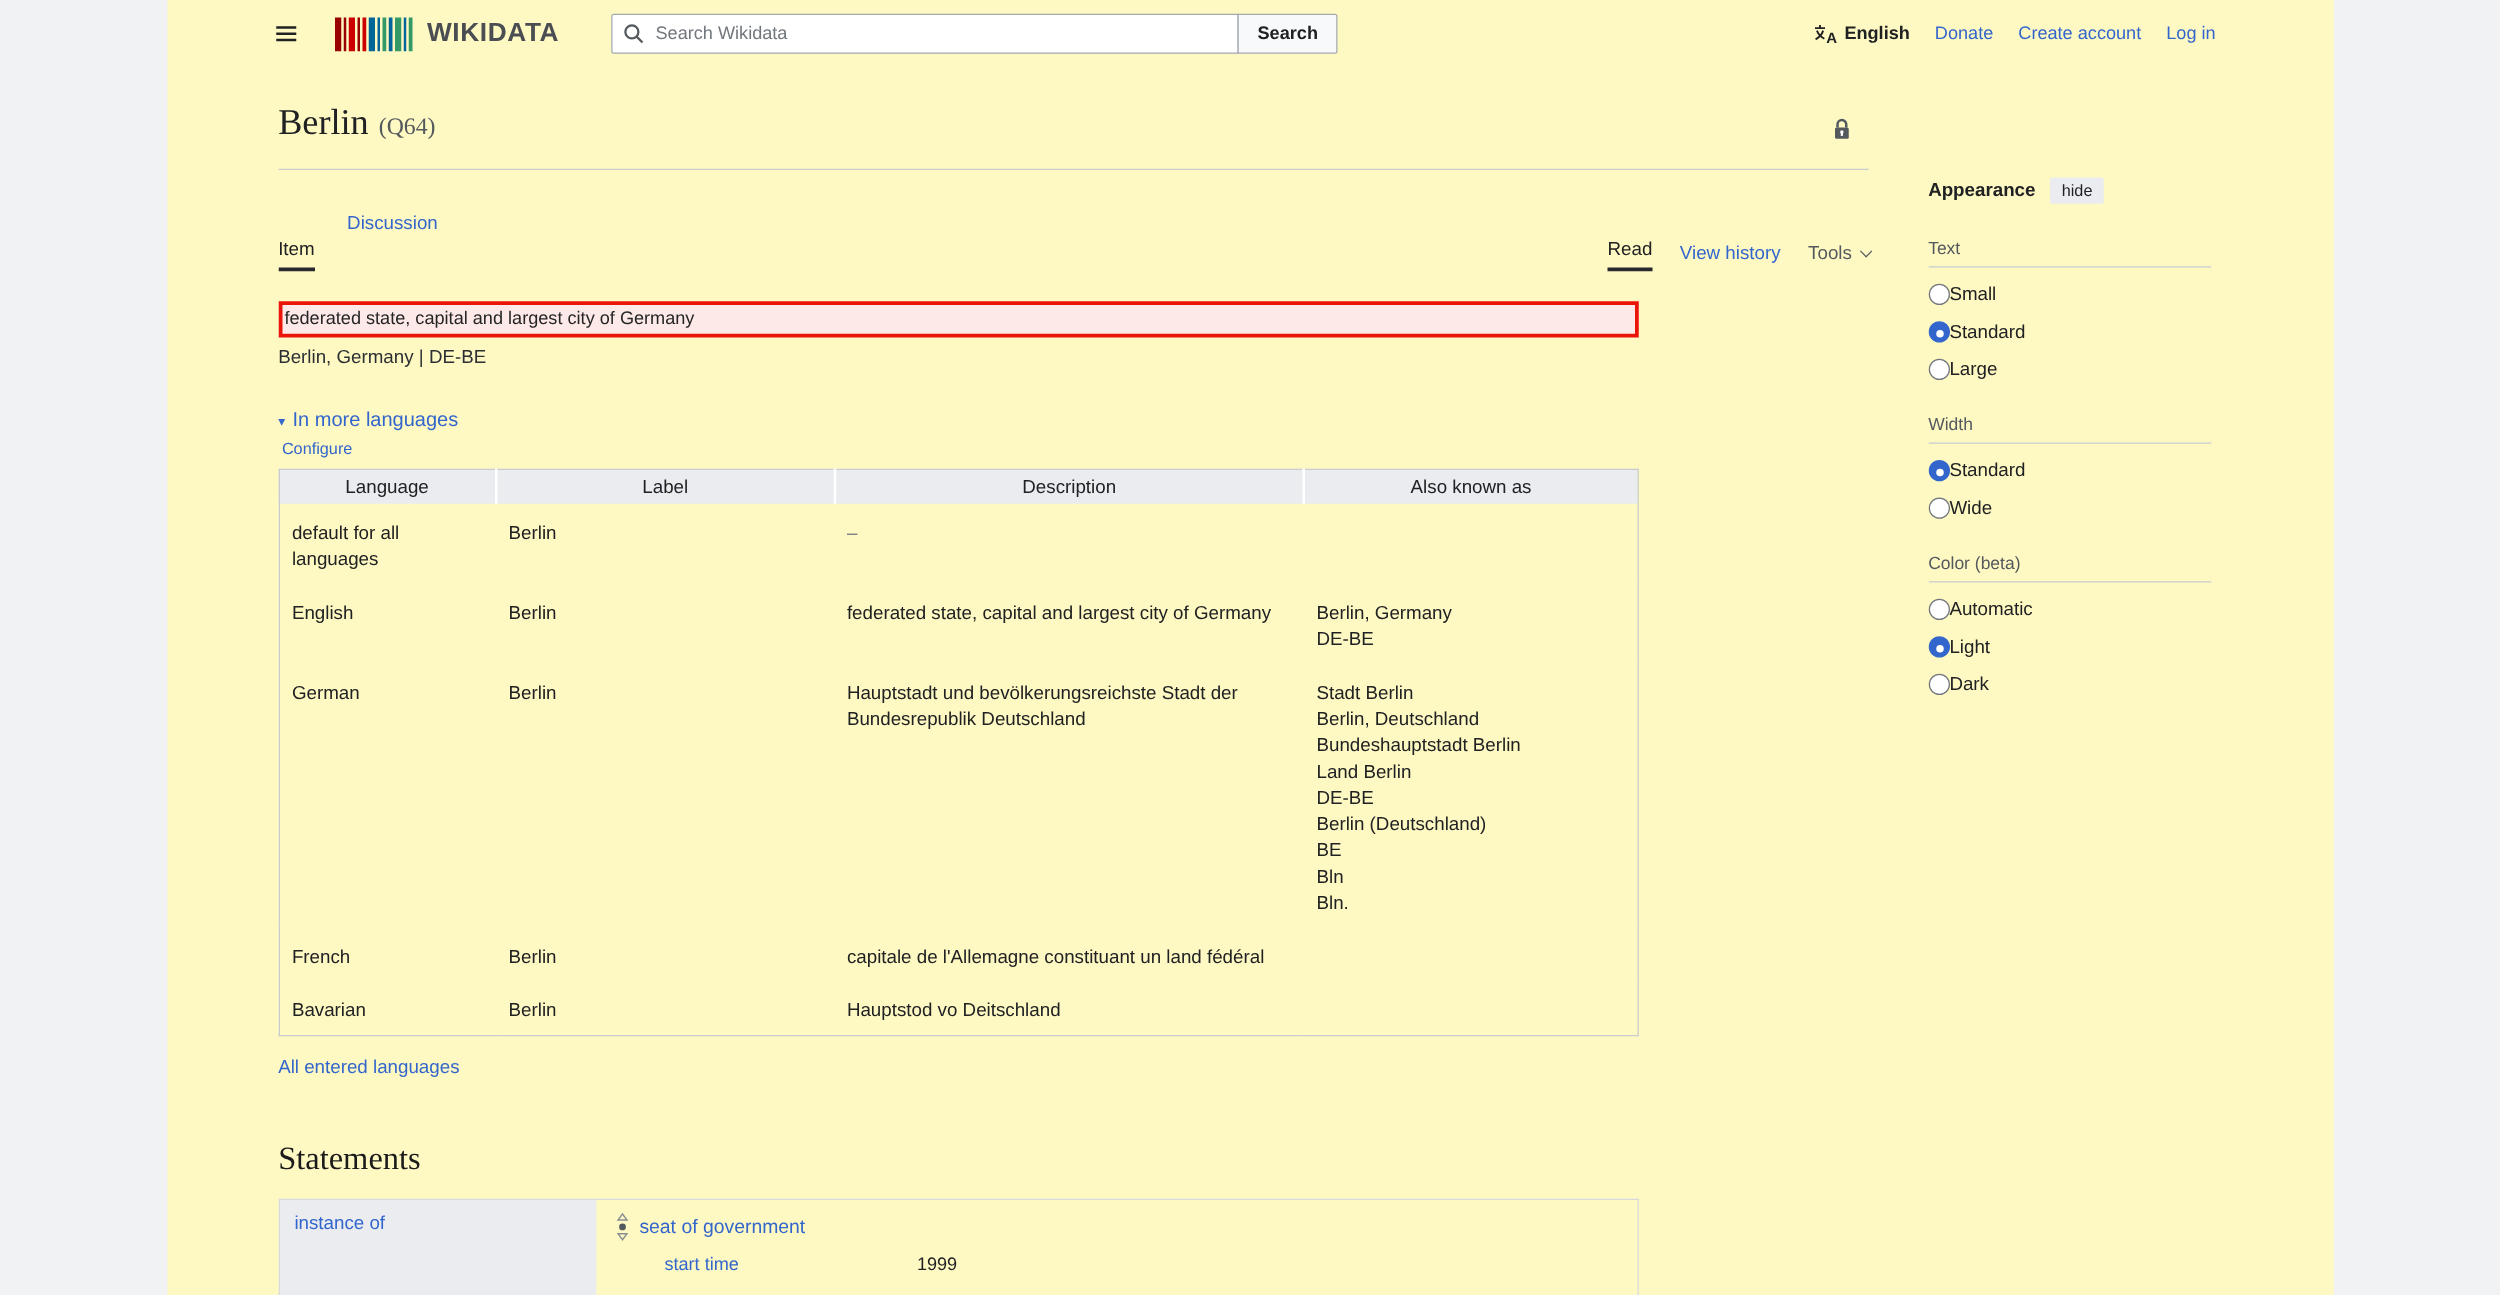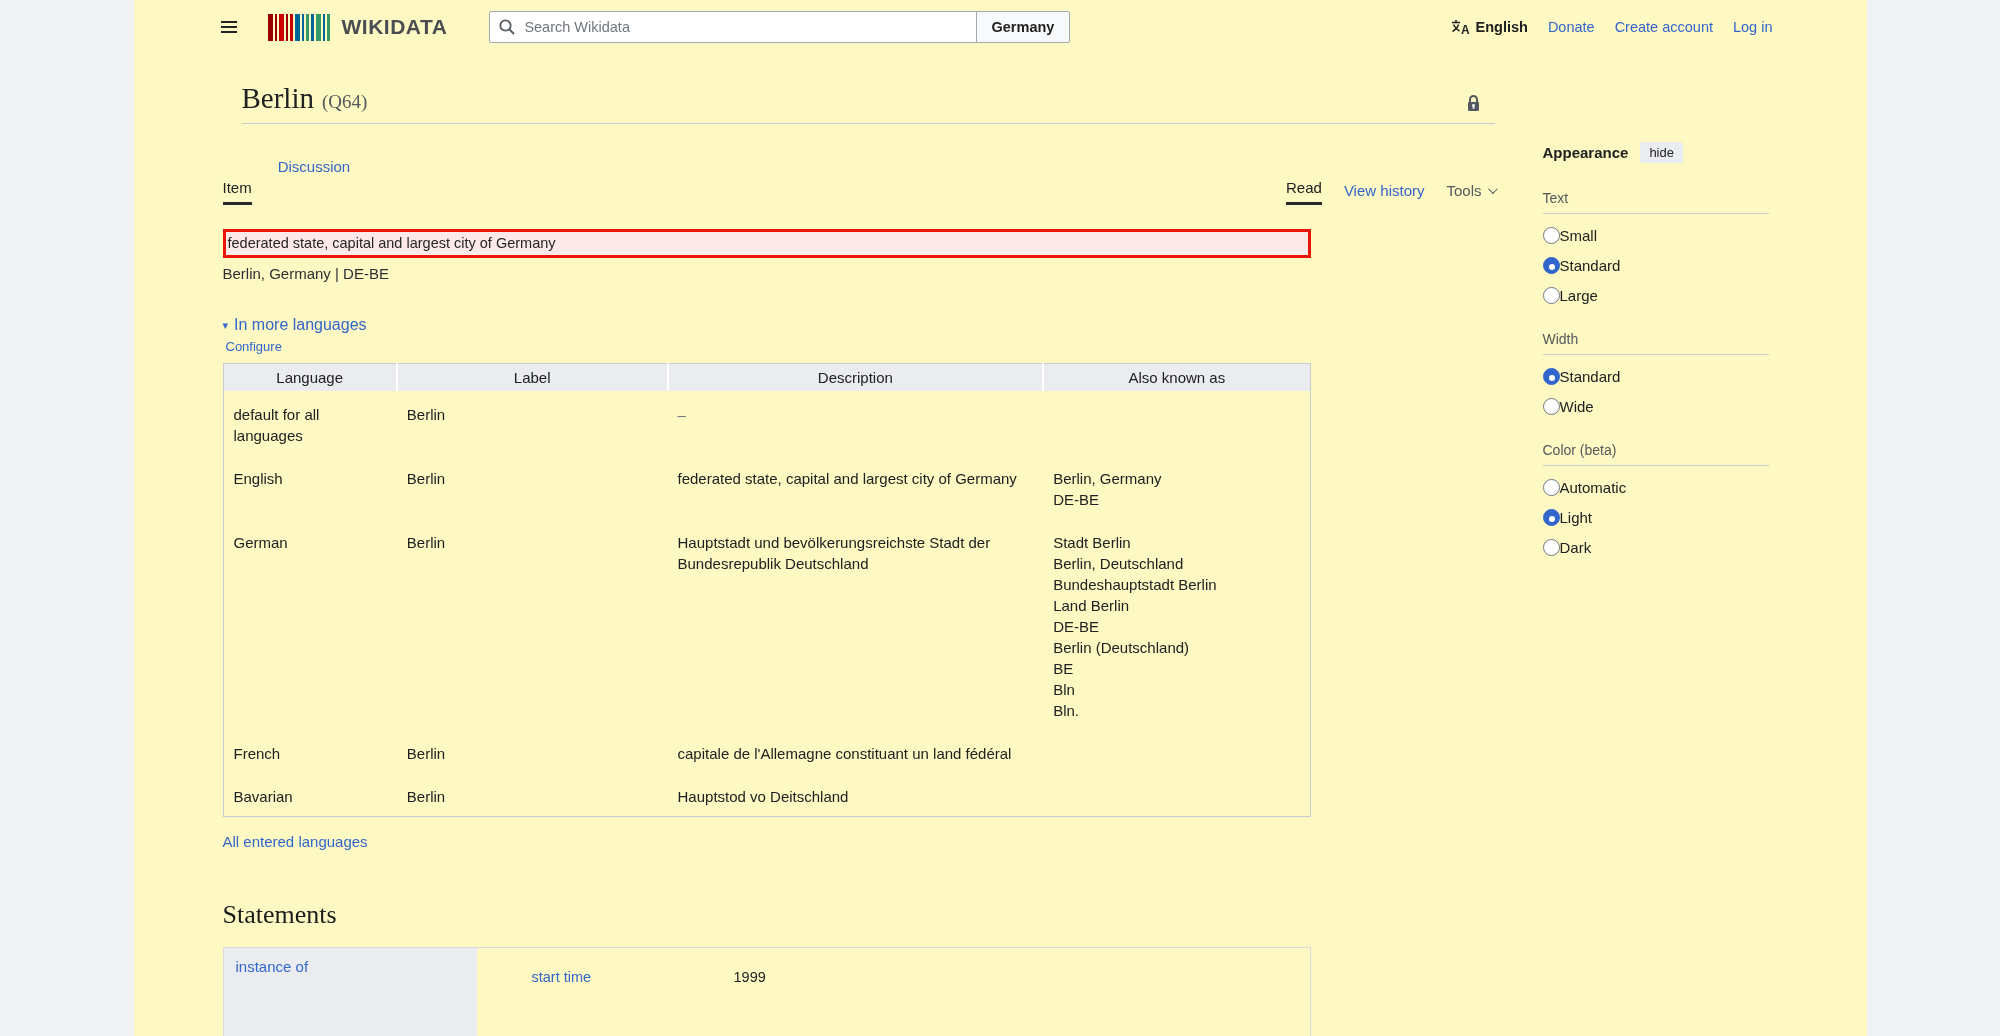--- a/index.html
+++ b/index.html
@@ -31,21 +31,21 @@
   .search-input::placeholder{color:#72777d;}
   .search-btn{height:32px; margin-left:-1px; padding:0 15px; background:#f8f9fa; border:1px solid #a2a9b1; border-radius:0 2px 2px 0; font-weight:700; font-size:14.5px; color:var(--text); font-family:inherit; cursor:pointer;}
   .top-links{margin-left:auto; margin-right:94px; display:flex; align-items:center; gap:20px; font-size:14.5px;}
   .lang-btn{display:flex; align-items:center; gap:6px; color:var(--text); font-weight:700;}
 
   
   .body-row{display:flex; align-items:flex-start;}
   .main-col{margin-left:89px; width:1272px;}
   .sidebar{width:226px; margin-left:auto; margin-right:98px; margin-top:88px;}
 
-  .title-row{margin-top:30px; padding-bottom:10px; border-bottom:1px solid var(--panel-border); display:flex; align-items:flex-end;margin-left:19px;}
+  .title-row{margin-top:30px; padding-bottom:22px; border-bottom:1px solid var(--panel-border); display:flex; align-items:flex-end;}
   .title-row h1{font-family:"Liberation Serif","DejaVu Serif",serif; font-weight:400; font-size:29px; line-height:1;}
   .qid{font-size:19px; color:var(--muted); margin-left:8px;}
   .lock-wrap{margin-left:auto; margin-right:14px;}
 
   .tabs-row{margin-top:10px; display:flex; align-items:flex-end; font-size:15px;}
   .tabs-left{display:flex; gap:26px;}
   .tabs-right{margin-left:auto; display:flex; gap:22px; align-items:flex-end;}
   .tab{padding-bottom:6px; display:inline-flex; align-items:center; gap:6px;}
   .tab.active{color:var(--text); border-bottom:3px solid #27292d;}
   .tab.plain{color:var(--muted);}
@@ -119,21 +119,21 @@
       <span class="logo-text">WIKIDATA</span>
     </a>
     <div class="search-wrap">
       <span class="search-icon">
         <svg width="18" height="18" viewBox="0 0 18 18">
             <circle cx="7.5" cy="7.5" r="5.2" fill="none" stroke="#54595d" stroke-width="1.8"></circle>
             <line x1="11.5" y1="11.5" x2="16" y2="16" stroke="#54595d" stroke-width="1.8"></line>
           </svg>
       </span>
       <input class="search-input" placeholder="Search Wikidata" style="">
-      <button class="search-btn">Germany</button>
+      <button class="search-btn">Search</button>
     </div>
     <nav class="top-links">
       <a class="lang-btn">
         <span>
           <svg width="19" height="16" viewBox="0 0 19 16">
               <path d="M1 3.5 H9 M5 1 V3.5 M2.5 5.5 C4 9 6.5 11 8.5 12 M7.5 5.5 C6.5 9 4 11 1.5 12.5" fill="none" stroke="#202122" stroke-width="1.5"></path>
               <text x="10" y="15" font-size="12" font-weight="bold" fill="#202122" font-family="Liberation Sans, sans-serif">A</text>
             </svg>
         </span>
         <span>English</span>
@@ -244,20 +244,30 @@
 
       <a class="all-entered">All entered languages</a>
 
       <h2 class="stmt-heading">Statements</h2>
 
       <div class="stmt-group">
         <div class="stmt-prop">
           <a>instance of</a>
         </div>
         <div class="stmt-main">
+          <div class="snak-row">
+            <span>
+              <svg width="10" height="23" viewBox="0 0 10 23">
+                  <path d="M5 1.2 L8.6 6 H1.4 Z" fill="none" stroke="#8a8f94" stroke-width="1.1"></path>
+                  <circle cx="5" cy="11.5" r="2.7" fill="#54595d"></circle>
+                  <path d="M5 21.8 L8.6 17 H1.4 Z" fill="none" stroke="#8a8f94" stroke-width="1.1"></path>
+                </svg>
+            </span>
+            <a>seat of government</a>
+          </div>
           <div class="qualifier-row">
             <a class="q-prop">start time</a>
             <span class="q-val">1999</span>
           </div>
         </div>
       </div>
     </main>
 
     <aside class="sidebar">
       <div class="app-head">

